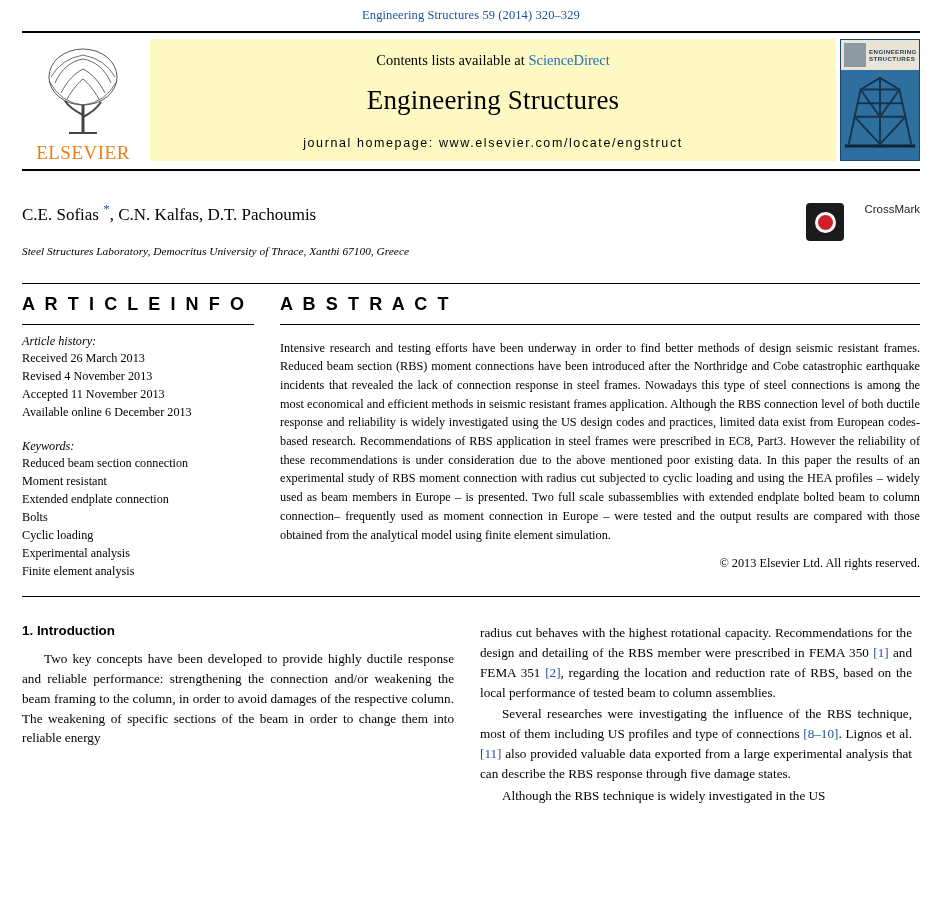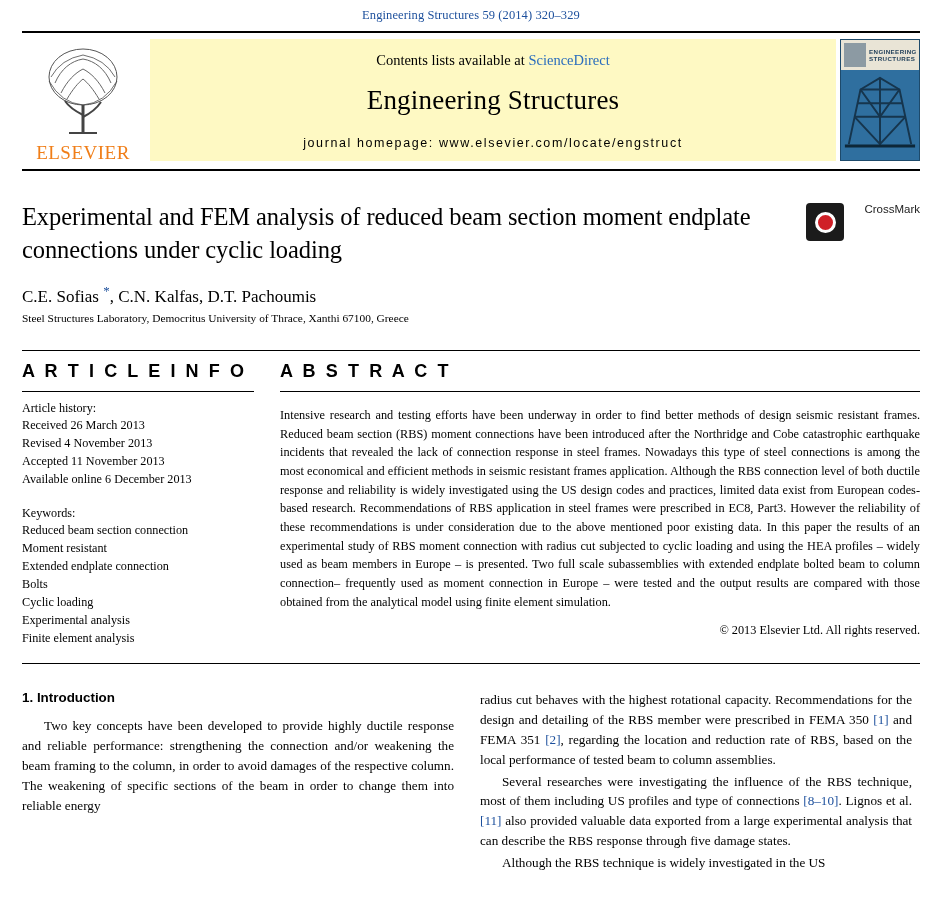--- a/index.html
+++ b/index.html
@@ -125,21 +125,22 @@
     letter-spacing: -0.1px;
   }
   .authors {
     font-size: 17px;
     margin-top: 17px;
     font-family: "Liberation Serif", serif;
   }
   .authors .star { color: #1c4f9c; font-size: 13px; vertical-align: super; }
   .affil {
     font-size: 11.4px;
-    margin-top: 5px;
+    font-style: italic;
+    margin-top: 20px;
     font-family: "Liberation Serif", serif;
   }
   .crossmark {
     position: absolute;
     right: 0;
     top: 2px;
     display: flex;
     align-items: flex-start;
     gap: 20px;
   }
@@ -171,20 +172,21 @@
   .col-abs { flex: 1 1 auto; padding-left: 8px; }
   .sect-head {
     font-family: "Liberation Sans", sans-serif;
     font-size: 18px;
     font-weight: bold;
     letter-spacing: 2.6px;
   }
   .rule-thin { border-top: 0.9px solid #000; margin-top: 9px; }
   .info-sub {
     font-size: 12.2px;
+    font-style: italic;
     margin-top: 9px;
     font-family: "Liberation Serif", serif;
   }
   .info-line {
     font-size: 12.2px;
     line-height: 1.48;
     font-family: "Liberation Serif", serif;
   }
   .kw-block { margin-top: 18px; }
   .abstract-text {
@@ -284,21 +286,20 @@
           <path d="M40 8 L40 76"></path>
         </g>
         <g stroke="#0d2738" stroke-width="3">
           <path d="M4 78 L76 78"></path>
         </g>
       </svg>
     </div>
   </div>
 
   <div class="title-area">
-    <h1 class="paper-title">Experimental and FEM analysis of reduced beam section moment endplate connections under cyclic loading</h1>
     <div class="authors">
       <span>C.E. Sofias <span class="star">*</span>, C.N. Kalfas, D.T. Pachoumis</span>
     </div>
     <div class="affil">Steel Structures Laboratory, Democritus University of Thrace, Xanthi 67100, Greece</div>
 
     <div class="crossmark">
       <div class="cm-badge">
         <div class="cm-inner"></div>
       </div>
       <div class="cm-label">CrossMark</div>

